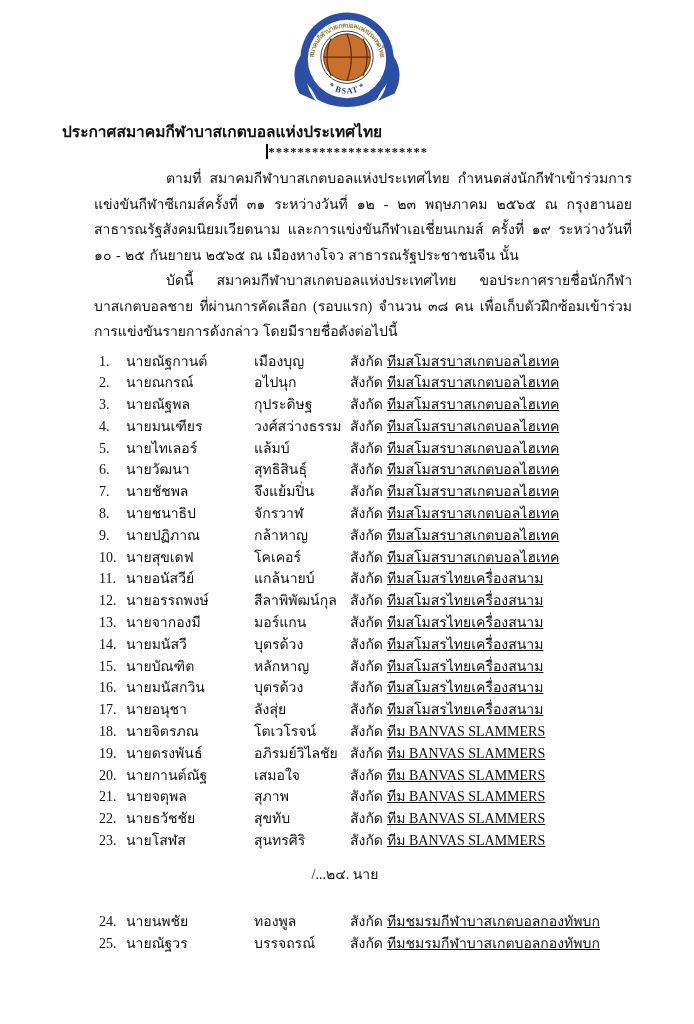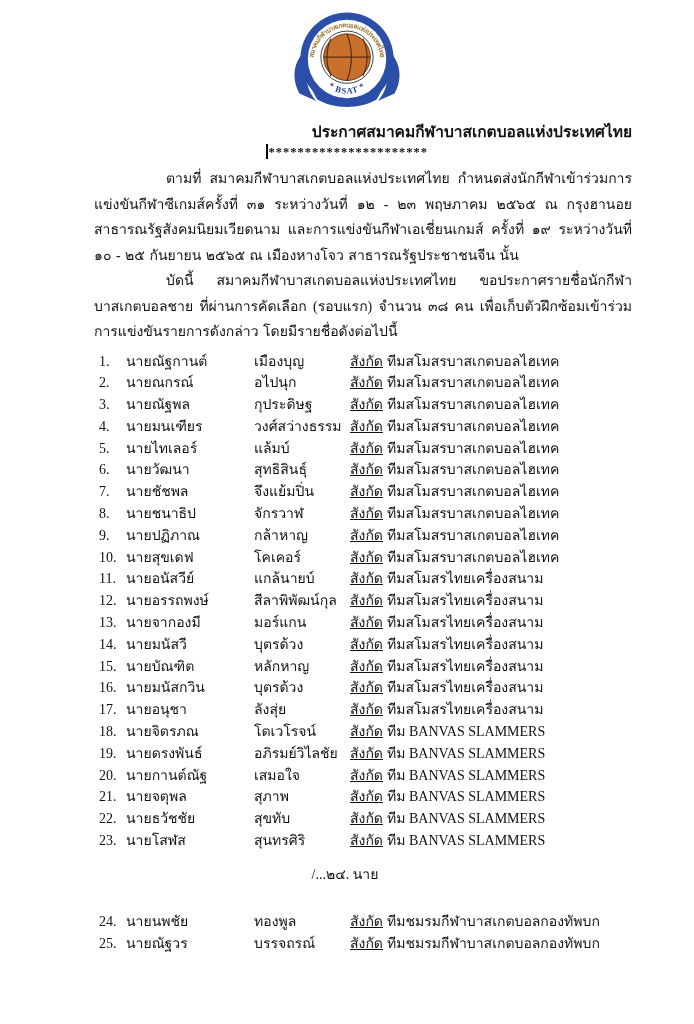--- a/index.html
+++ b/index.html
@@ -13,21 +13,21 @@
     width:694px; height:1024px;
     padding:6px 62px 0 62px;
     overflow:hidden;
     background:#ffffff;
     position:relative;
   }
   .logo-wrap { text-align:center; }
   .logo { display:inline-block; width:112px; height:108px; }
   .title {
     font-size:15.5px; font-weight:700;
-    text-align:right; line-height:24px; margin-top:2px;
+    text-align:left; line-height:24px; margin-top:2px;
   }
   .subject {
     font-size:15.5px; font-weight:700;
     text-align:justify; text-indent:28px;
     line-height:24px; word-spacing:2px;
   }
   .divider-wrap {
     text-align:center; line-height:17px; height:18px;
     font-weight:700; font-size:12.5px; letter-spacing:1px;
   }
@@ -39,22 +39,22 @@
     font-size:14px; text-align:justify;
     text-indent:72px; line-height:25.5px; word-spacing:1px;margin-left:32px;
   }
   .para.p1 { margin-top:4px; }
   .roster { margin-left:37px; margin-top:6px; }
   .roster.pg2 { margin-top:26px; }
   .row { display:flex; line-height:21.8px; font-size:14px; }
   .c-no    { width:27px;  flex:none; }
   .c-first { width:128px; flex:none; white-space:nowrap; overflow:hidden; }
   .c-last  { width:96px;  flex:none; white-space:nowrap; overflow:hidden; }
-  .c-label { width:37px;  flex:none;text-decoration:underline; }
-  .c-team  { flex:1; white-space:nowrap; overflow:hidden; }
+  .c-label { width:37px;  flex:none; }
+  .c-team  { flex:1; white-space:nowrap; overflow:hidden;text-decoration:underline; }
   .footer-note {
     text-align:center; font-size:14px;
     margin-top:12px; padding-right:4px; line-height:21px;
   }
 </style>
 </head>
 <body>
 
 <div class="page">
 

